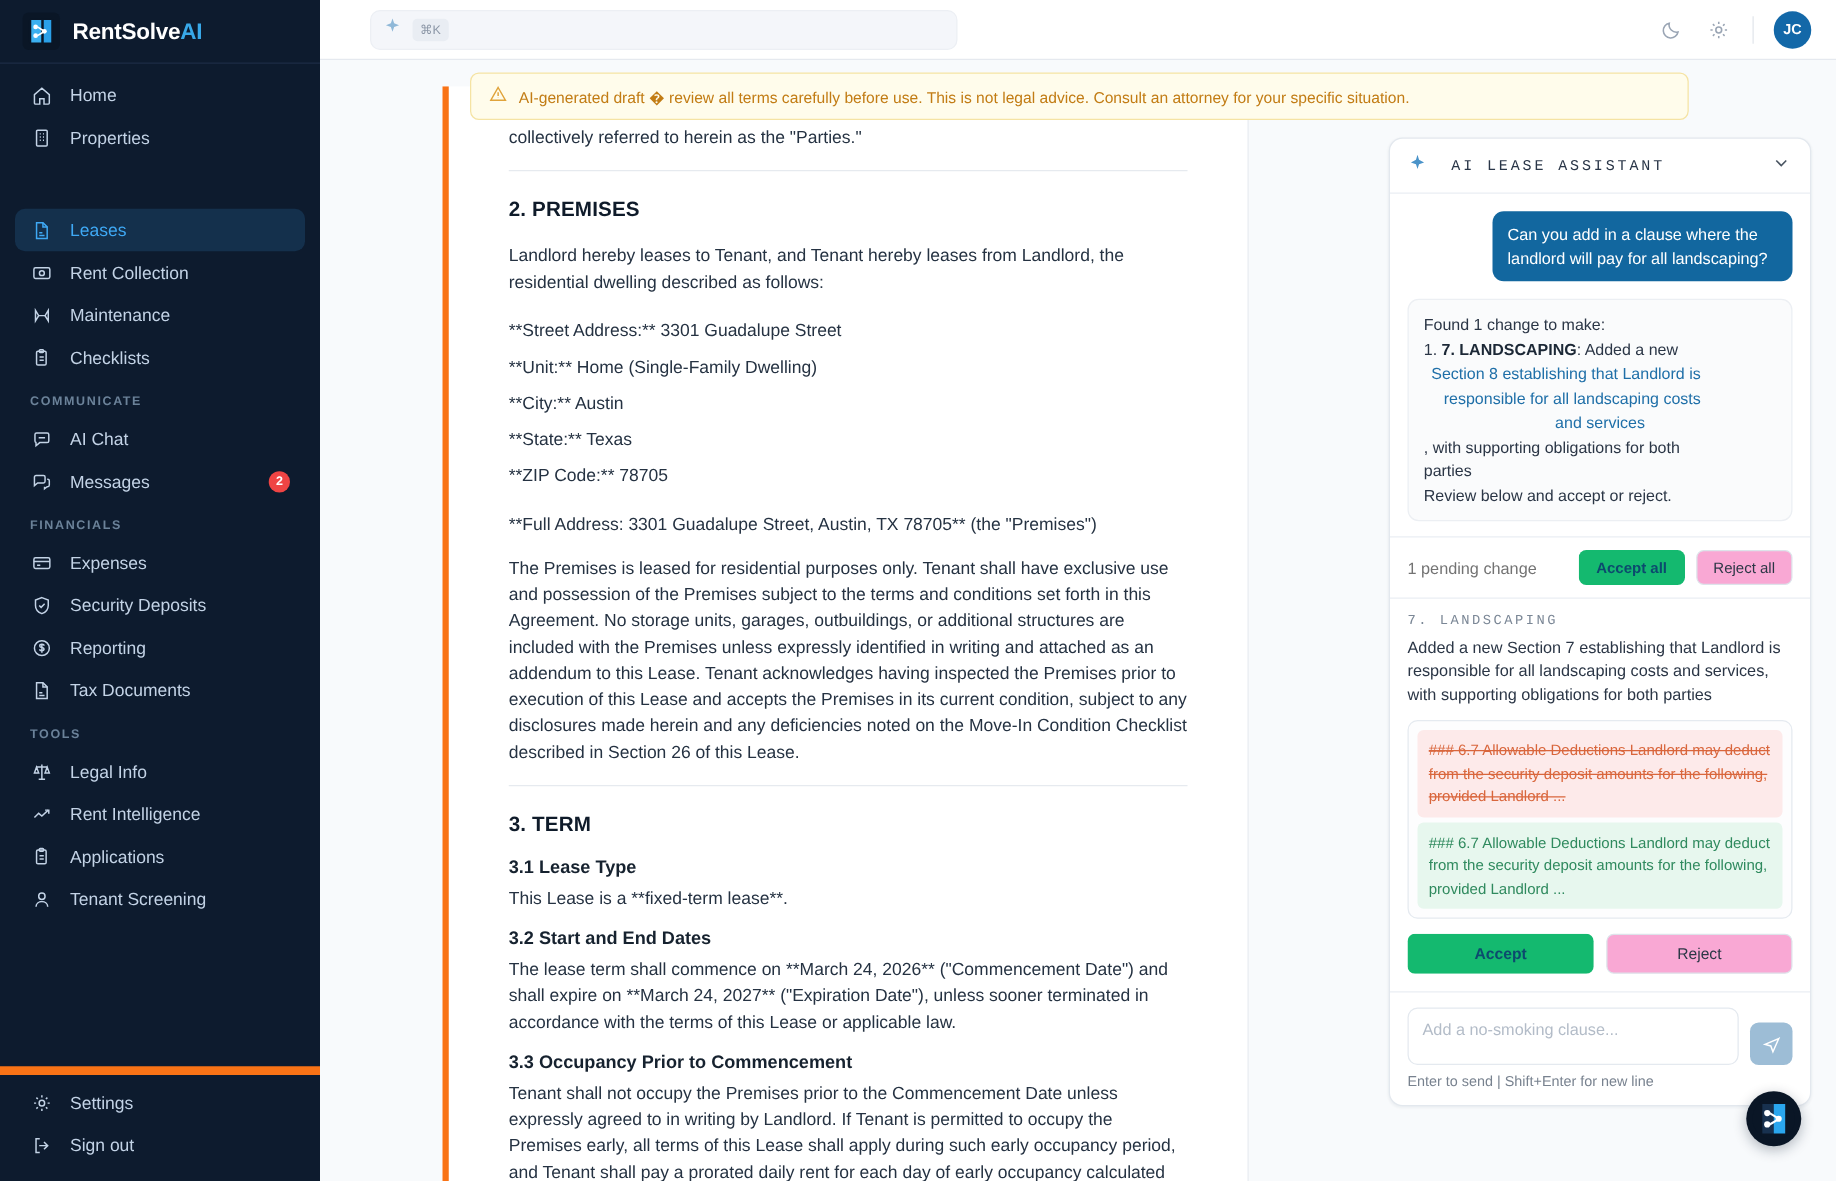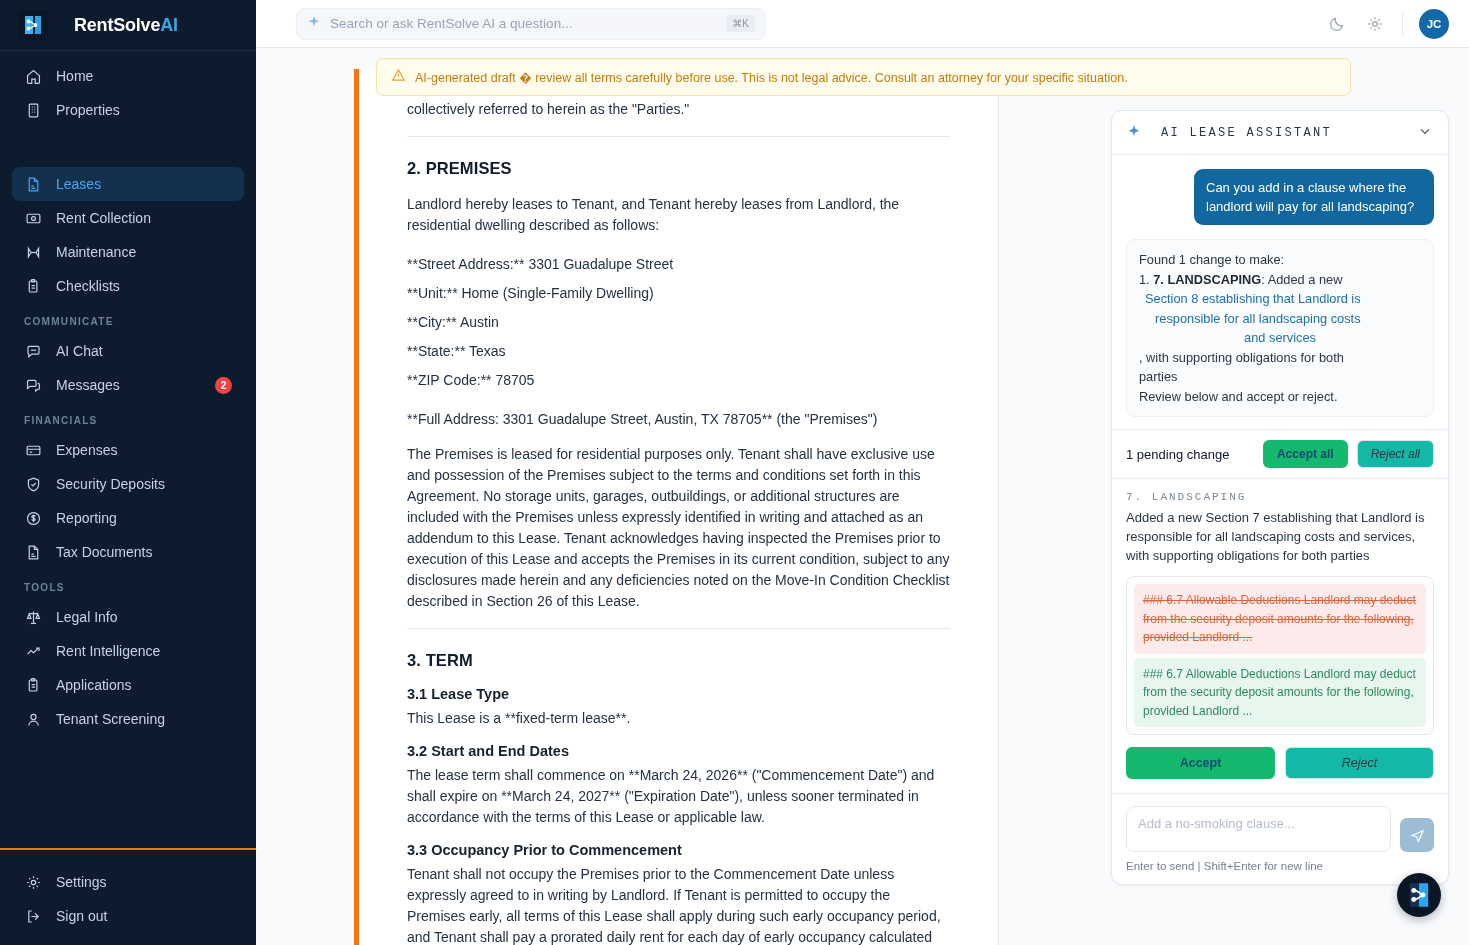--- a/index.html
+++ b/index.html
@@ -13,21 +13,21 @@
 
   
   .sidebar {
     width: 256px; flex: 0 0 256px; height: 945px;
     background: #0d1b2e;
     display: flex; flex-direction: column;
     position: relative;
   }
   .brand {
     height: 51px; flex: 0 0 51px;
-    display: flex; align-items: center; gap: 26px;
+    display: flex; align-items: center; gap: 10px;
     padding: 0 18px;
     border-bottom: 1px solid #1c2d45;
   }
   .brand-logo {
     width: 30px; height: 30px; border-radius: 5px;
     background: #0a1626;
     display: flex; align-items: center; justify-content: center;
     overflow: hidden;
   }
   .brand-name { font-size: 18px; font-weight: bold; color: #ffffff; letter-spacing: -.2px; }
@@ -50,22 +50,22 @@
     background: #ef4444; color: #fff;
     font-size: 10px; font-weight: bold;
     width: 17px; height: 17px; border-radius: 50%;
     display: flex; align-items: center; justify-content: center;
   }
   .nav-section {
     font-size: 10px; letter-spacing: 1.3px; color: #6b8299;
     padding: 13px 12px 7px 12px; font-weight: 600;
   }
   .sidebar-footer {
-    border-top: 2px solid #f97316;
-    padding: 15px 12px 12px 12px;
+    border-top: 7px solid #f97316;
+    padding: 5px 12px 12px 12px;
     margin-top: 44px;
   }
 
   
   .main { flex: 1 1 auto; height: 945px; display: flex; flex-direction: column; background: #f8fafc; min-width: 0; }
   .topbar {
     height: 48px; flex: 0 0 48px; background: #ffffff;
     border-bottom: 1px solid #e5e9ef;
     display: flex; align-items: center; padding: 0 20px;
   }
@@ -157,27 +157,27 @@
   .ai-indent { color: #1f6fa8; }
   .ai-l1 { padding-left: 6px; }
   .ai-l2 { padding-left: 16px; }
   .ai-l3 { text-align: center; }
   .ai-b { font-weight: bold; color: #1c2836; }
 
   .pending-bar {
     border-top: 1px solid #eaeef3; border-bottom: 1px solid #eaeef3;
     padding: 10px 14px; display: flex; align-items: center; gap: 9px;
   }
-  .pending-text { font-size: 13px; color: #0f172a; flex: 1 1 auto; }
+  .pending-text { font-size: 13px; color: #737373; flex: 1 1 auto; }
   .btn {
     font-size: 12px; border-radius: 6px; padding: 6px 13px; cursor: pointer;
     border: 1px solid transparent; font-family: "Liberation Sans", sans-serif;
   }
   .btn-green { background: #14b96f; color: #0c4a6e; font-weight: bold; }
-  .btn-ghost { background: #14b8a6; color: #2c3746; border: 1px solid #dde3ea; font-style: italic; }
+  .btn-ghost { background: #f9a8d4; color: #2c3746; border: 1px solid #dde3ea; }
 
   .change { padding: 12px 14px 14px 14px; }
   .change-key {
     font-size: 11px; letter-spacing: 2px; color: #7b8796;
     font-family: "Liberation Mono", monospace; margin-bottom: 5px;
   }
   .change-desc { font-size: 13px; line-height: 19px; color: #2b3646; margin-bottom: 11px; }
   .diff {
     border: 1px solid #e5eaf0; border-radius: 8px; padding: 7px;
     background: #fdfdfe; margin-bottom: 12px;
@@ -425,21 +425,20 @@
 
   <div class="main">
 
     <header class="topbar">
       <div class="search-box">
         <span>
           <svg width="14" height="14" viewBox="0 0 16 16" fill="#8fb8d8">
               <path d="M8 1l1.5 4.3L14 7l-4.5 1.7L8 13l-1.5-4.3L2 7l4.5-1.7z"></path>
             </svg>
         </span>
-        <span class="search-ph">Search or ask RentSolve AI a question...</span>
         <span class="kbd">⌘K</span>
       </div>
       <div class="topbar-right">
         <span class="icon-btn">
           <svg width="18" height="18" viewBox="0 0 20 20" fill="none" stroke="#9aa5b4" stroke-width="1.4">
               <path d="M16 11.8A6.6 6.6 0 018.2 4 6.6 6.6 0 1016 11.8z"></path>
             </svg>
         </span>
         <span class="icon-btn">
           <svg width="18" height="18" viewBox="0 0 20 20" fill="none" stroke="#9aa5b4" stroke-width="1.4">

